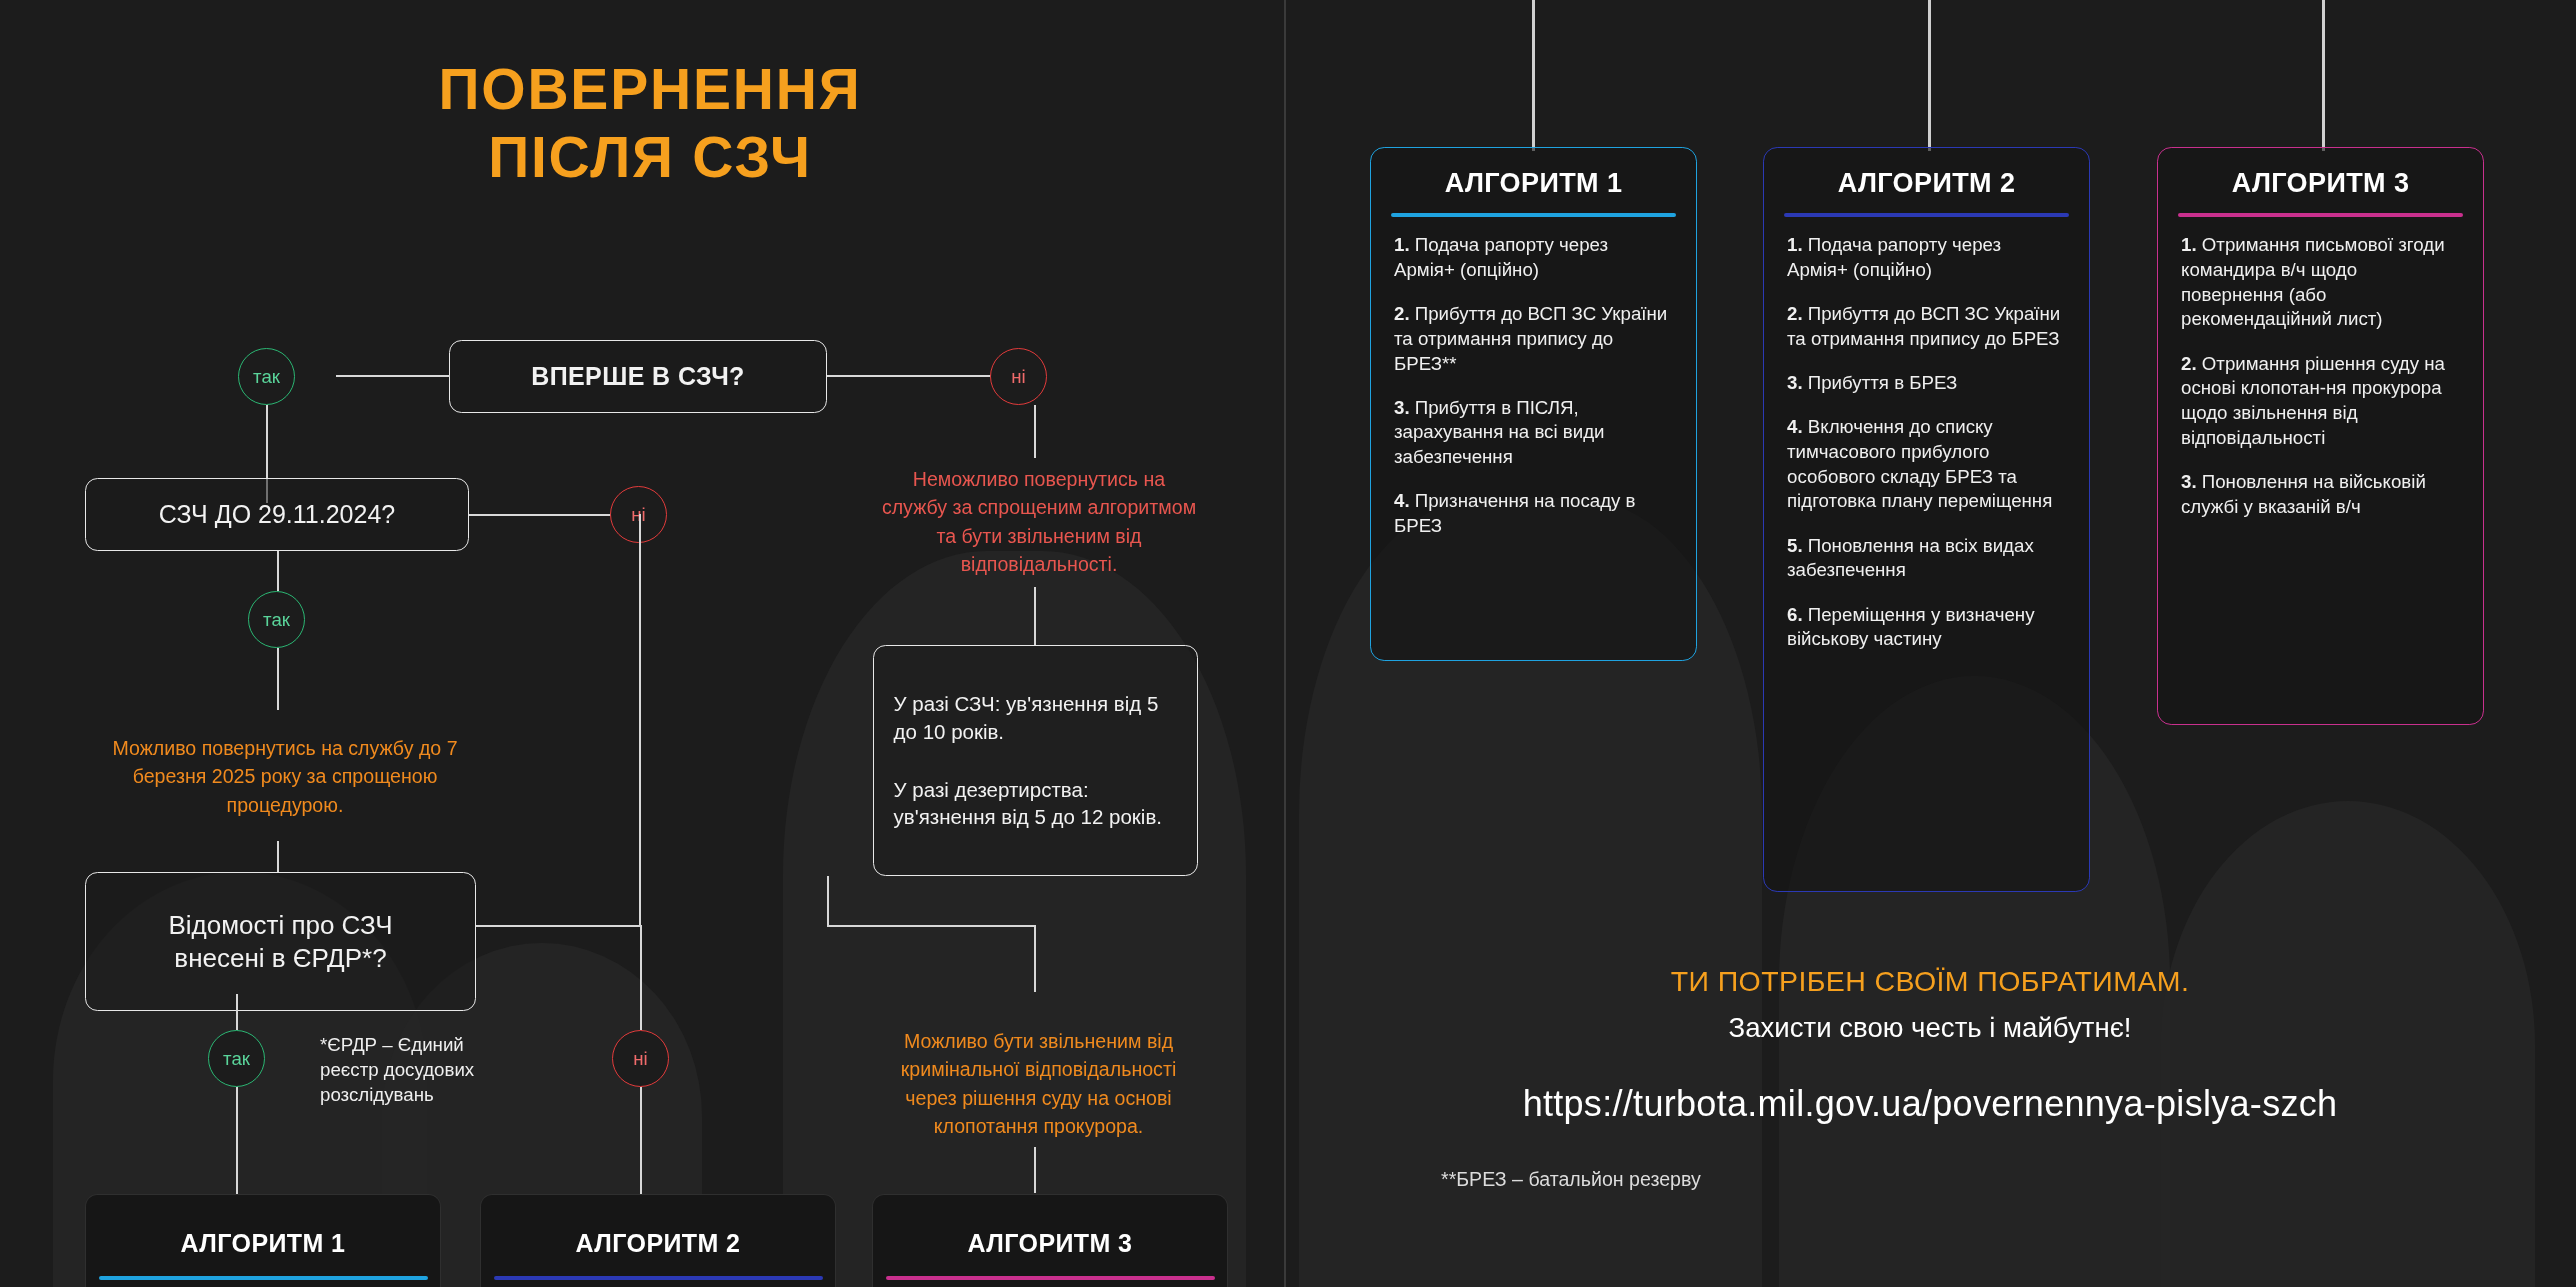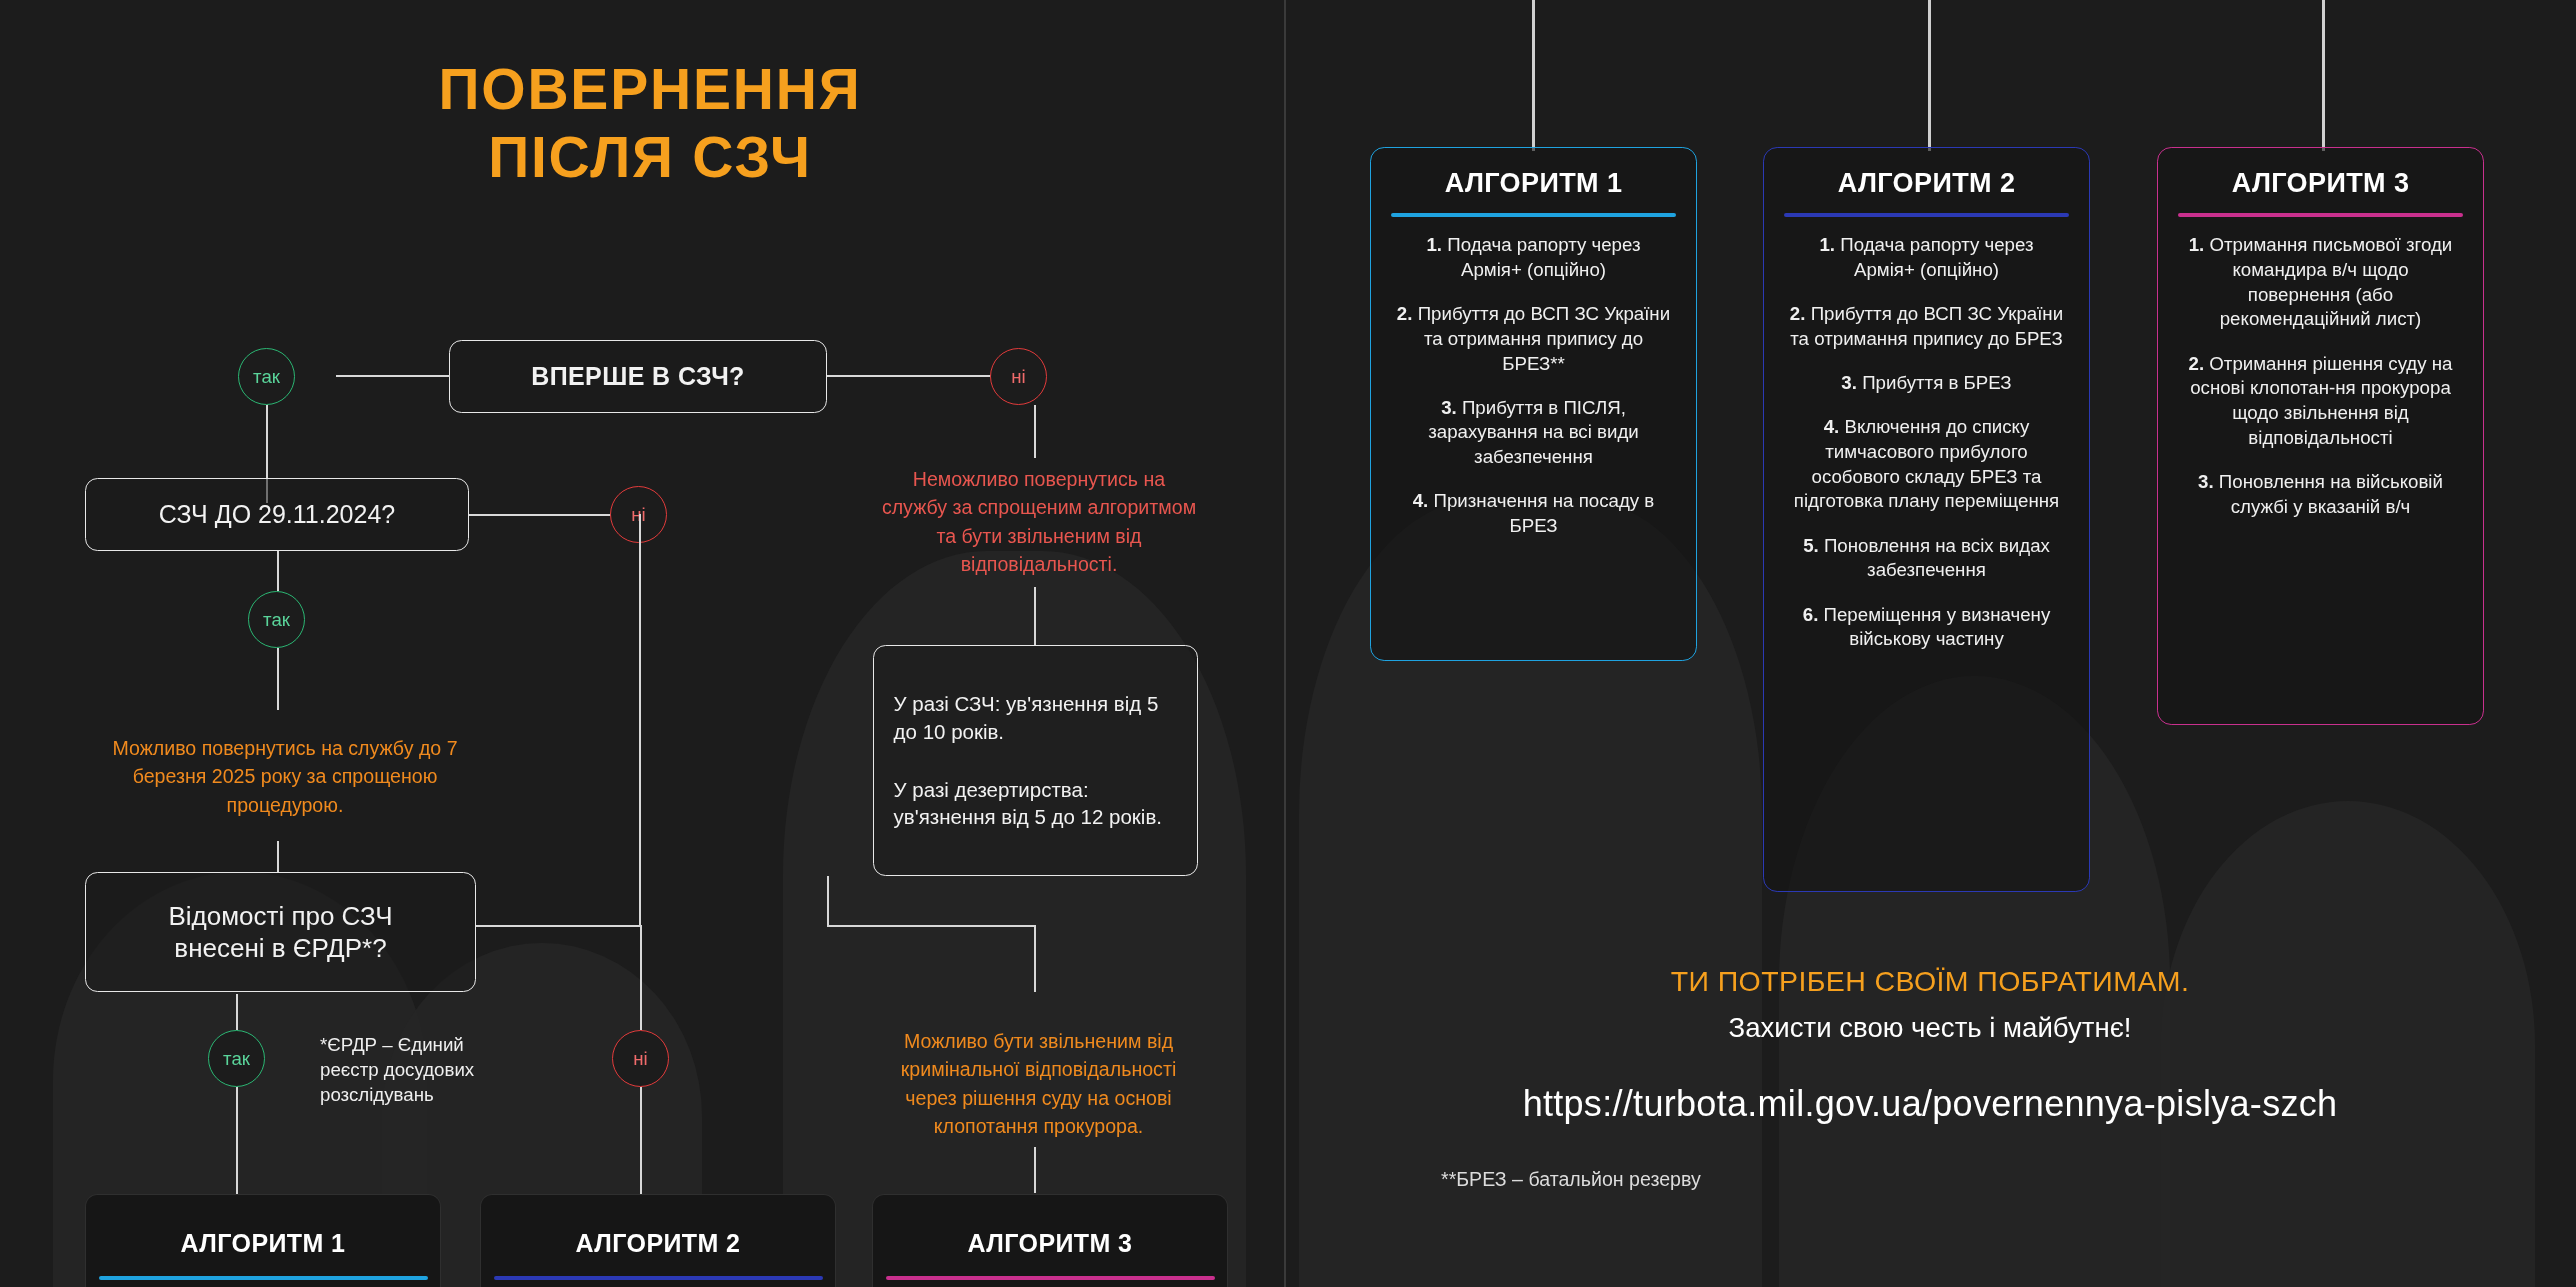--- a/index.html
+++ b/index.html
@@ -120,21 +120,20 @@
     height: 4.4px;
     margin: 0 19.6px 16px;
     border-radius: 2.7px;
   }
   .algo-card ol {
     list-style: none;
     margin: 0; padding: 0 23px 23px;
     color: #f0f0f0;
     font-size: 18.7px;
     line-height: 1.32;
-    text-align: center;
   }
   .algo-card li { margin-bottom: 19.6px; }
   .algo-card li:last-child { margin-bottom: 0; }
   .algo-card li b { font-weight: bold; }
 
   .connector { position: absolute; background: #cfcfcf; }
 
   
   #main-title {
     position: absolute;
@@ -225,21 +224,21 @@
   <div class="line v" style="left:277px; top:551px; height:40px;"></div>
   <div class="q-badge q-yes" style="left:248px; top:591px;">
     <span>так</span>
   </div>
   <div class="line v" style="left:277px; top:648px; height:62px;"></div>
 
   <div class="note orange" style="left:76px; top:734px; width:418px;">Можливо повернутись на службу до 7 березня 2025 року за спрощеною процедурою.</div>
 
   <div class="line v" style="left:277px; top:841px; height:31px;"></div>
 
-  <div class="box" style="left:85px; top:872px; width:391px; height:120px; font-size:26px; flex-direction:column;">
+  <div class="box" style="left:85px; top:872px; width:391px; height:139px; font-size:26px; flex-direction:column;">
     <span class="t">Відомості про СЗЧ</span>
     <span class="t">внесені в ЄРДР*?</span>
   </div>
 
   <div class="line v" style="left:236px; top:994px; height:36px;"></div>
   <div class="q-badge q-yes" style="left:208px; top:1030px;">
     <span>так</span>
   </div>
   <div class="line v" style="left:236px; top:1087px; height:107px;"></div>
 

